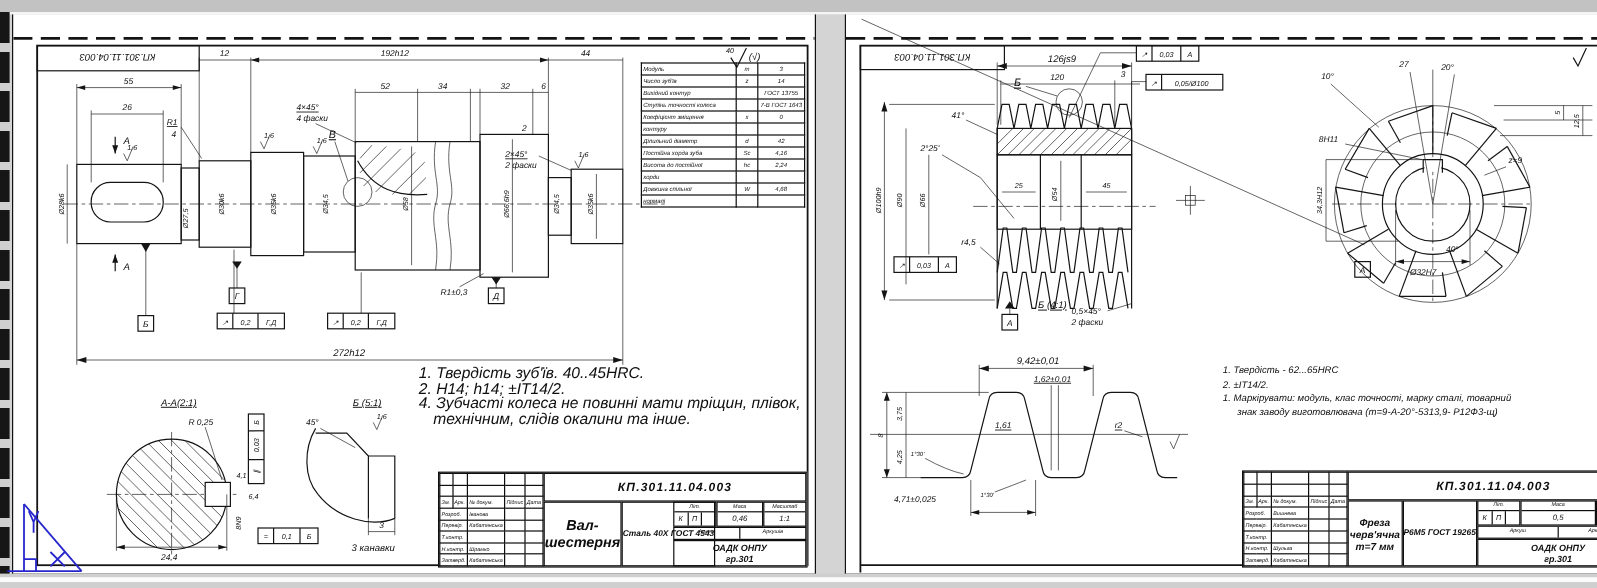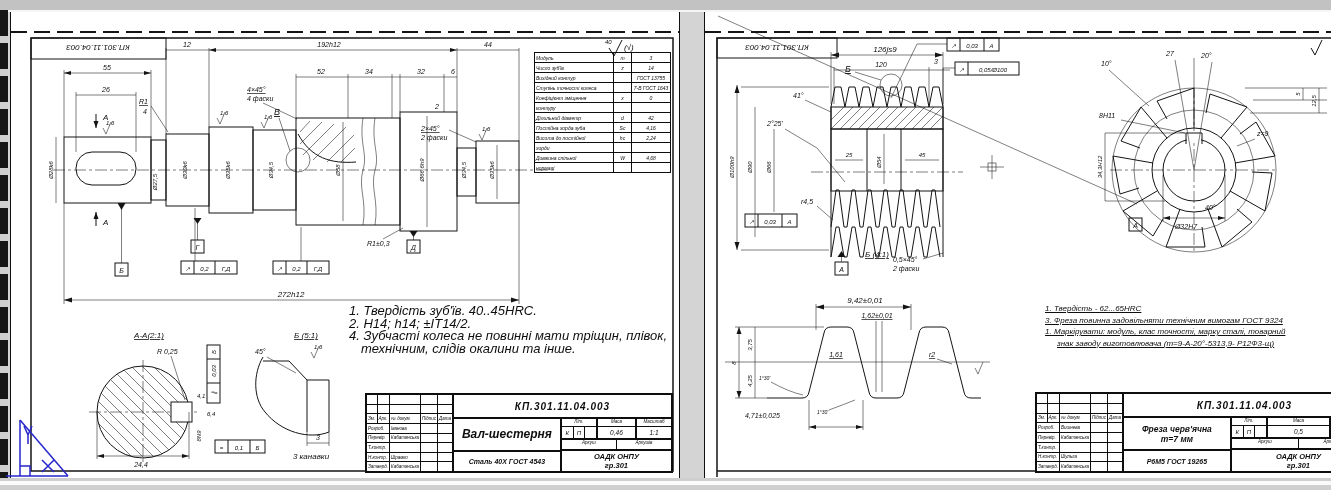--- a/index.html
+++ b/index.html
@@ -24,40 +24,40 @@
   svg .ar{fill:#141414;stroke:none}
   svg text{fill:#0e0e0e;font:italic 7px "Liberation Sans",sans-serif}
   svg text.f5{font-size:5px} svg text.f6{font-size:6px} svg text.f8{font-size:8px}
   svg text.f9{font-size:9px}
   svg text.mid{text-anchor:middle}
   svg text.u{text-decoration:underline}
   
   .notes{position:absolute;color:#0e0e0e;font-style:italic;}
   .notes div{white-space:nowrap;}
   .notes-left{left:338px;top:293px;font-size:13px;line-height:12.5px;}
-  .notes-right{left:340px;top:291px;font-size:8px;line-height:11.5px;text-decoration:underline;}
+  .notes-right{left:314px;top:291px;font-size:8px;line-height:11.5px;}
   .notes .cont{padding-left:12px;}
   
   .ptab{position:absolute;left:523px;top:40px;border-collapse:collapse;}
   .ptab td{border:1.4px solid #0e0e0e;font-size:5px;font-style:italic;color:#0e0e0e;
            height:9px;padding:0 1px;white-space:nowrap;overflow:hidden;}
   .ptab td.c{text-align:center;}
   .ptab .w1{width:76px} .ptab .w2{width:15px} .ptab .w3{width:36px}
   
   .tb{position:absolute;display:flex;border:1.6px solid #0e0e0e;background:#fff;color:#0e0e0e;}
   .tb-left{left:354px;top:381px;width:306px;height:78px;}
   .tb-right{left:330px;top:380px;width:330px;height:79px;}
   table.sig{border-collapse:collapse;width:85px;height:100%;}
   table.sig td{border:1px solid #0e0e0e;font-size:4.5px;font-style:italic;padding:0 1px;
                white-space:nowrap;overflow:hidden;height:8px;}
   .tb-main{flex:1;display:flex;flex-direction:column;}
   .tb-doc{border:1px solid #0e0e0e;height:22px;display:flex;align-items:center;justify-content:center;
           font-size:10px;font-style:italic;font-weight:bold;letter-spacing:1px;}
   .tb-low{flex:1;display:flex;}
-  .tb-mid{width:108px;display:flex;flex-direction:column;}
+  .tb-mid{width:108px;display:flex;flex-direction:row;}
   .tb-name{border:1px solid #0e0e0e;flex:1.6;display:flex;align-items:center;justify-content:center;
            font-style:italic;font-weight:bold;text-align:center;}
   .tb-name.one{font-size:12px;} .tb-name.two{font-size:8.5px;line-height:10px;flex-direction:column;text-align:center;}
   .tb-mat{border:1px solid #0e0e0e;flex:1;display:flex;align-items:center;justify-content:center;
           font-size:7px;font-style:italic;font-weight:bold;white-space:nowrap;}
   .tb-rgt{flex:1;display:flex;flex-direction:column;}
   .lith{display:flex;height:21px;}
   .lith .col{display:flex;flex-direction:column;border:1px solid #0e0e0e;}
   .lith .hd{font-size:4.5px;font-style:italic;text-align:center;border-bottom:1px solid #0e0e0e;height:7px;}
   .lith .vl{flex:1;display:flex;align-items:center;justify-content:center;font-size:6.5px;font-style:italic;}
@@ -762,21 +762,21 @@
           <path class="t" d="M66,370 Q84,380 98,383"></path>
           <text class="f5" x="112" y="402">1°30'</text>
           <path class="t" d="M124,398 Q140,392 150,388"></path>
           <path class="t" d="M270,356 l3,6 l5,-12"></path>
         </g>
       </g>
     </svg>
 
     <div class="notes notes-right">
       <div>1. Твердість  -  62...65HRC</div>
-      <div>3. Фреза повинна задовільняти технічним вимогам ГОСТ 9324</div>
+      <div>2. ±IT14/2.</div>
       <div>1. Маркірувати: модуль, клас точності, марку сталі, товарний</div>
       <div class="cont">знак заводу виготовлювача (m=9-А-20°-5313,9- Р12Ф3-щ)</div>
     </div>
 
     <div class="tb tb-right">
       <table class="sig">
         <tbody>
             <tr>
               <td></td>
               <td></td>

